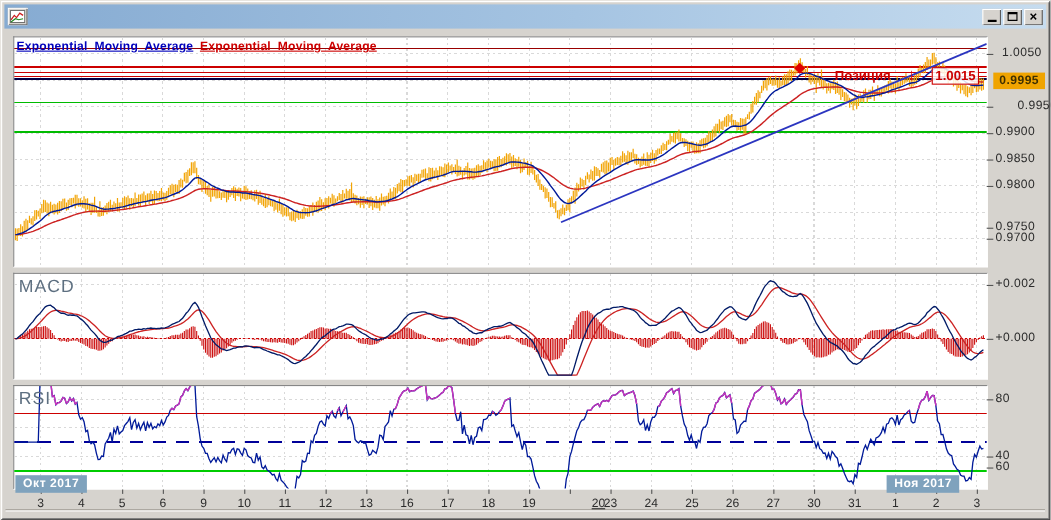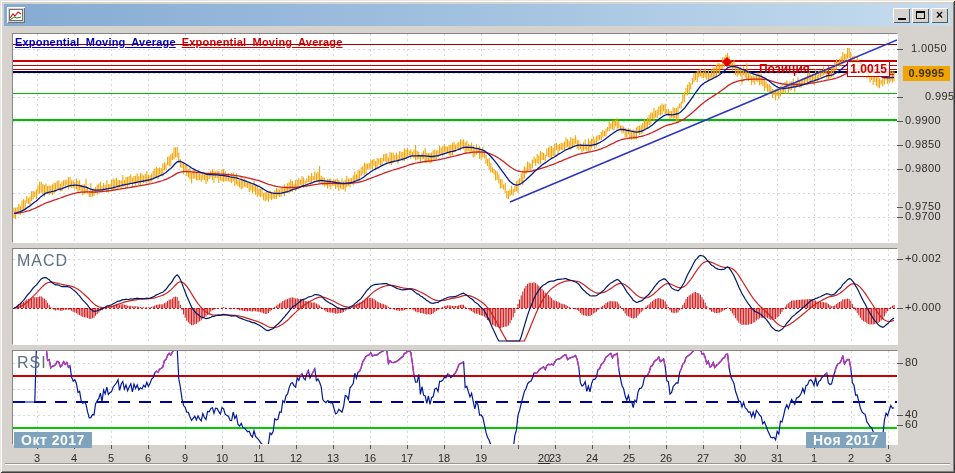--- a/index.html
+++ b/index.html
@@ -29,21 +29,21 @@
   .legend .ema-r{color:#cc0000;text-decoration:underline;}
   .pane-label{position:absolute;font-size:16px;color:#5d6f80;letter-spacing:1px;z-index:5;}
   #macd-label{left:17px;top:252px;}
   #rsi-label{left:17px;top:354px;}
   .ylab{position:absolute;left:905px;width:48px;font-size:11px;color:#2b2b2b;letter-spacing:.4px;}
   .ylab::before{content:'';position:absolute;left:-8px;top:7px;width:6px;height:1px;background:#555;}
   .cur-badge{position:absolute;left:903px;top:66px;width:47px;height:15px;background:#f0a400;color:#3f3000;
     font-size:11px;font-weight:bold;letter-spacing:.4px;text-align:center;line-height:15px;z-index:6;}
   .xlab{position:absolute;top:452px;font-size:11px;color:#2b2b2b;transform:translateX(-50%);}
   .xtick{position:absolute;top:445px;width:1px;height:4px;background:#555;}
-  .month-badge{position:absolute;top:432px;height:16px;background:#7fa2bd;color:#fff;font-size:14px;font-weight:bold;
+  .month-badge{position:absolute;top:432px;height:16px;background:#7fa2bd;color:#fff;font-size:11px;font-weight:bold;
     letter-spacing:.5px;line-height:16px;padding:0 7px;z-index:7;}
   #month-left{left:14px;}
   #month-right{left:806px;}
   .pos-label{position:absolute;left:752px;top:61px;width:138px;display:flex;align-items:center;justify-content:flex-end;
     gap:15px;color:#cc0000;font-size:12px;font-weight:bold;z-index:6;white-space:nowrap;}
   .pos-arrow{color:#e00000;font-size:15px;line-height:12px;font-weight:bold;}
   .pos-value{border:1px solid #cc0000;padding:0 2px;background:rgba(255,255,255,.85);}
   .bottom-groove{position:absolute;left:5px;right:5px;top:463px;height:0;border-top:1px solid #9a968f;border-bottom:1px solid #fff;}
 </style>
 </head>

